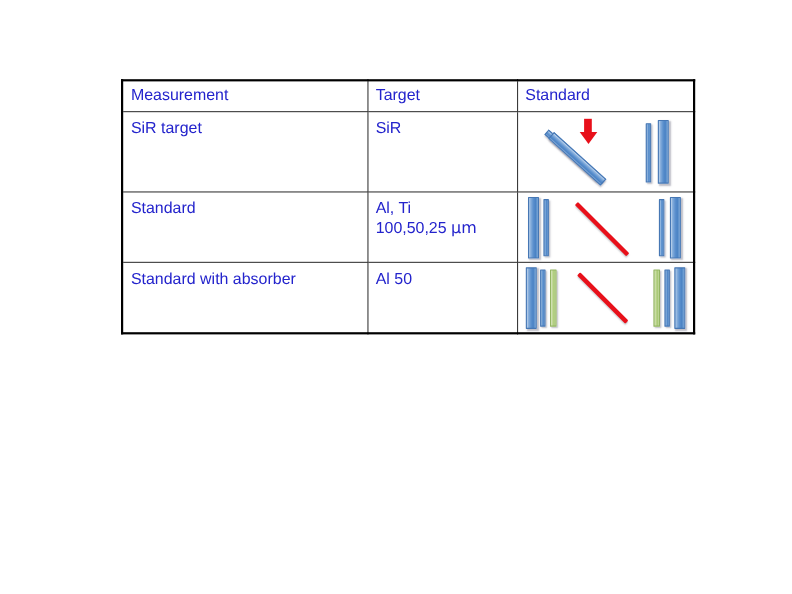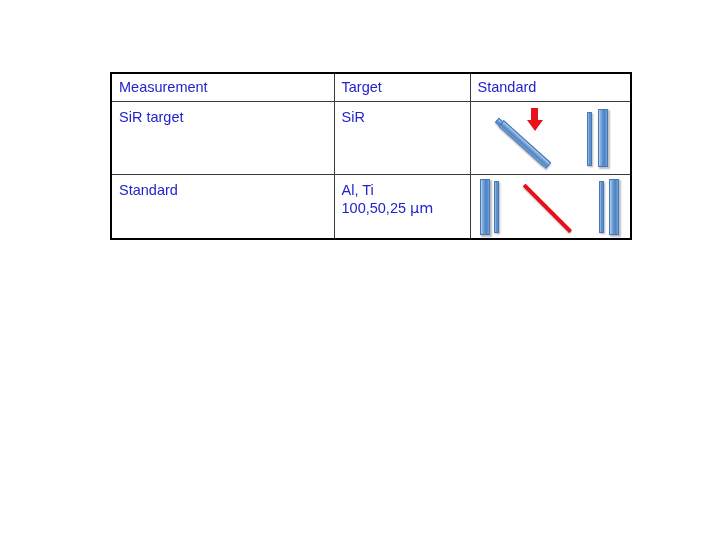--- a/index.html
+++ b/index.html
@@ -189,18 +189,37 @@
           <div class="geom-canvas">
             <div class="bar" style="left:9px;  top:4px; width:8px;   height:54px;"></div>
             <div class="bar" style="left:23px; top:6px; width:3.5px; height:50px;"></div>
             <div class="diag-line line-red" style="left:53px; top:8px; width:66px; height:4px; transform:rotate(45deg);"></div>
             <div class="bar" style="left:128px; top:6px; width:3.5px; height:50px;"></div>
             <div class="bar" style="left:138px; top:4px; width:8px;    height:54px;"></div>
           </div>
         </td>
       </tr>
 
+      <tr class="body-row">
+        <td>
+          <div class="cell-text">Standard with absorber</div>
+        </td>
+        <td>
+          <div class="cell-text">Al 50</div>
+        </td>
+        <td class="geom-cell">
+          <div class="geom-canvas">
+            <div class="bar" style="left:7px;  top:4px; width:8px;   height:54px;"></div>
+            <div class="bar" style="left:20px; top:6px; width:3.5px; height:50px;"></div>
+            <div class="bar bar-green" style="left:29px; top:6px; width:4.5px; height:50px;"></div>
+            <div class="diag-line line-red" style="left:55px; top:8px; width:62px; height:4px; transform:rotate(45deg);"></div>
+            <div class="bar bar-green" style="left:123px; top:6px; width:4.5px; height:50px;"></div>
+            <div class="bar" style="left:133px; top:6px; width:3.5px; height:50px;"></div>
+            <div class="bar" style="left:142px; top:4px; width:8px;    height:54px;"></div>
+          </div>
+        </td>
+      </tr>
 
 
     </tbody>
   </table>
 
 </div>
 
 </body></html>

